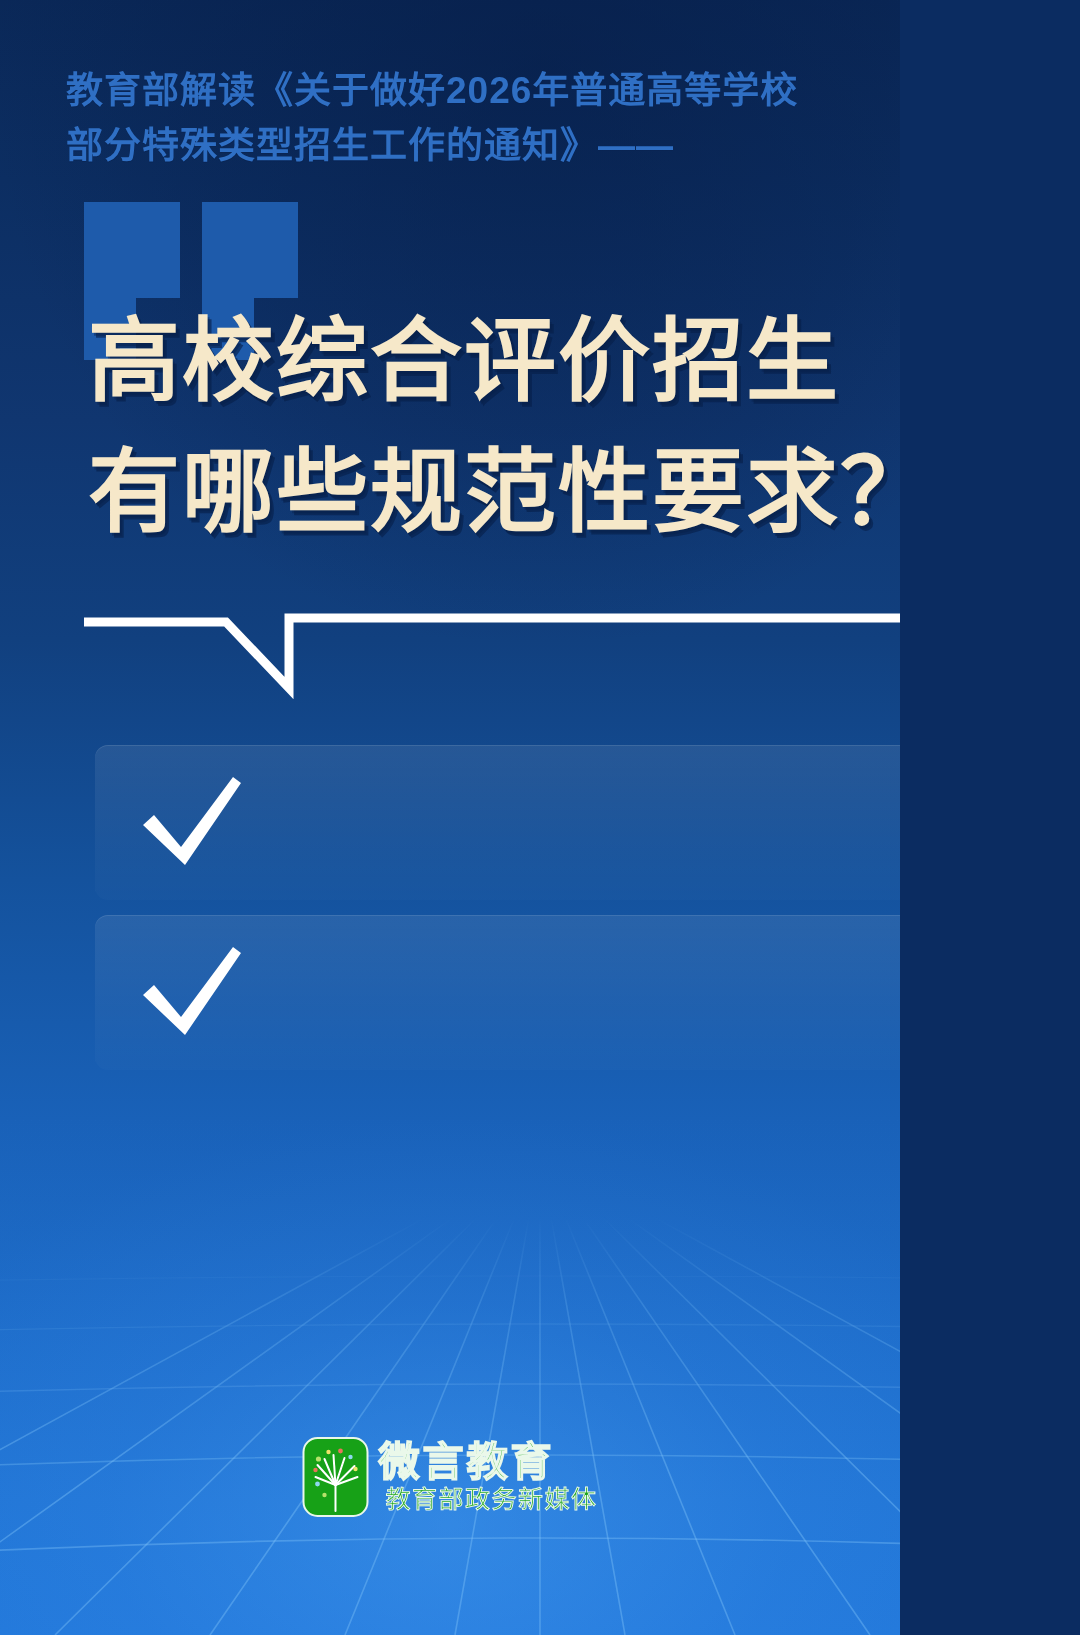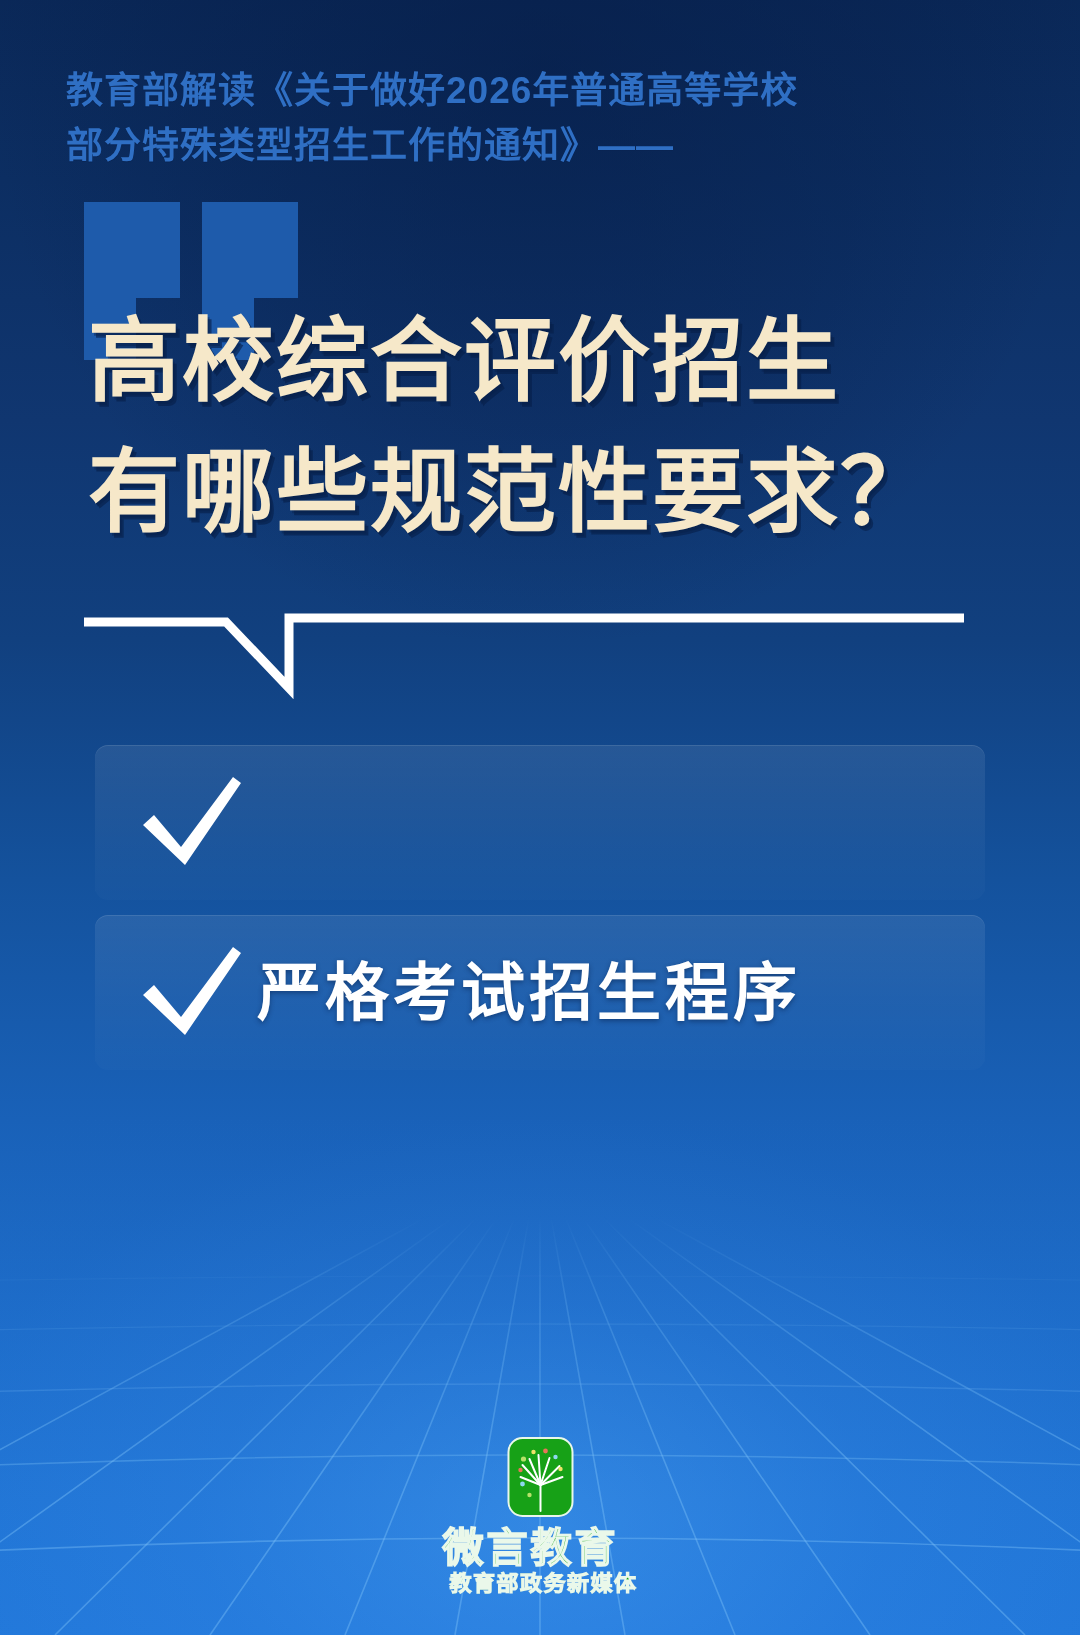--- a/index.html
+++ b/index.html
@@ -6,21 +6,21 @@
   html,body{margin:0;padding:0;}
   body{
     width:1080px;height:1635px;overflow:hidden;
     font-family:"Liberation Sans","DejaVu Sans",sans-serif;
     background:#0b2c61;
   }
 
   
   .poster{
     position:relative;
-    width:1080px;height:1635px;
+    width:900px;height:1635px;
     overflow:hidden;
     background:
       linear-gradient(180deg,
         #0a2858 0px,
         #0c2e62 180px,
         #103670 420px,
         #11407f 640px,
         #14529d 880px,
         #1961b8 1120px,
         #1e6ecb 1330px,
@@ -127,38 +127,38 @@
     line-height:1;
     margin-left:6px;
     text-shadow:0 2px 5px rgba(5,25,62,.45);
     white-space:nowrap;
   }
 
   
   .footer-logo{
     position:absolute;left:50%;top:1437px;
     transform:translateX(-50%);
-    display:flex;align-items:center;gap:10px;flex-direction:column;
+    display:flex;align-items:center;gap:10px;
   }
   .logo-badge{
     width:62px;height:76px;border-radius:15px;
     background:#17a117;
     border:2px solid #e9f7ea;
     position:relative;overflow:hidden;
     flex:0 0 auto;
   }
   .logo-text{display:flex;flex-direction:column;justify-content:center;gap:2px;}
   .logo-title{
     font-size:41px;font-weight:900;letter-spacing:3px;
     color:#19a319;
     -webkit-text-stroke:1.5px #eaf8ea;
     line-height:1.05;
   }
   .logo-sub{
-    font-size:22px;font-weight:700;letter-spacing:1.5px;
+    font-size:25px;font-weight:400;letter-spacing:1.5px;
     color:#19a319;
     -webkit-text-stroke:1px #eaf8ea;
     line-height:1.05;
     padding-left:7px;
   }
 </style>
 </head>
 <body>
 
 <div class="poster">
@@ -229,21 +229,20 @@
         </svg>
       </span>
     </div>
 
     <div class="list-item">
       <span class="check-icon">
         <svg width="110" height="96" viewBox="0 0 110 96" xmlns="http://www.w3.org/2000/svg" aria-hidden="true">
           <path d="M6 50 L17 40 L44 72 L96 2 L104 8 L48 90 Z" fill="#ffffff"></path>
         </svg>
       </span>
-      <span class="item-label">严格考试招生程序</span>
     </div>
 
   </div>
 
   <div class="footer-logo">
     <span class="logo-badge">
       <svg width="62" height="76" viewBox="0 0 62 76" xmlns="http://www.w3.org/2000/svg" aria-hidden="true">
         <g stroke="#ffffff" stroke-width="2" stroke-linecap="round" fill="none">
           <path d="M31 72 L31 44"></path>
           <path d="M31 46 L13 26"></path>

